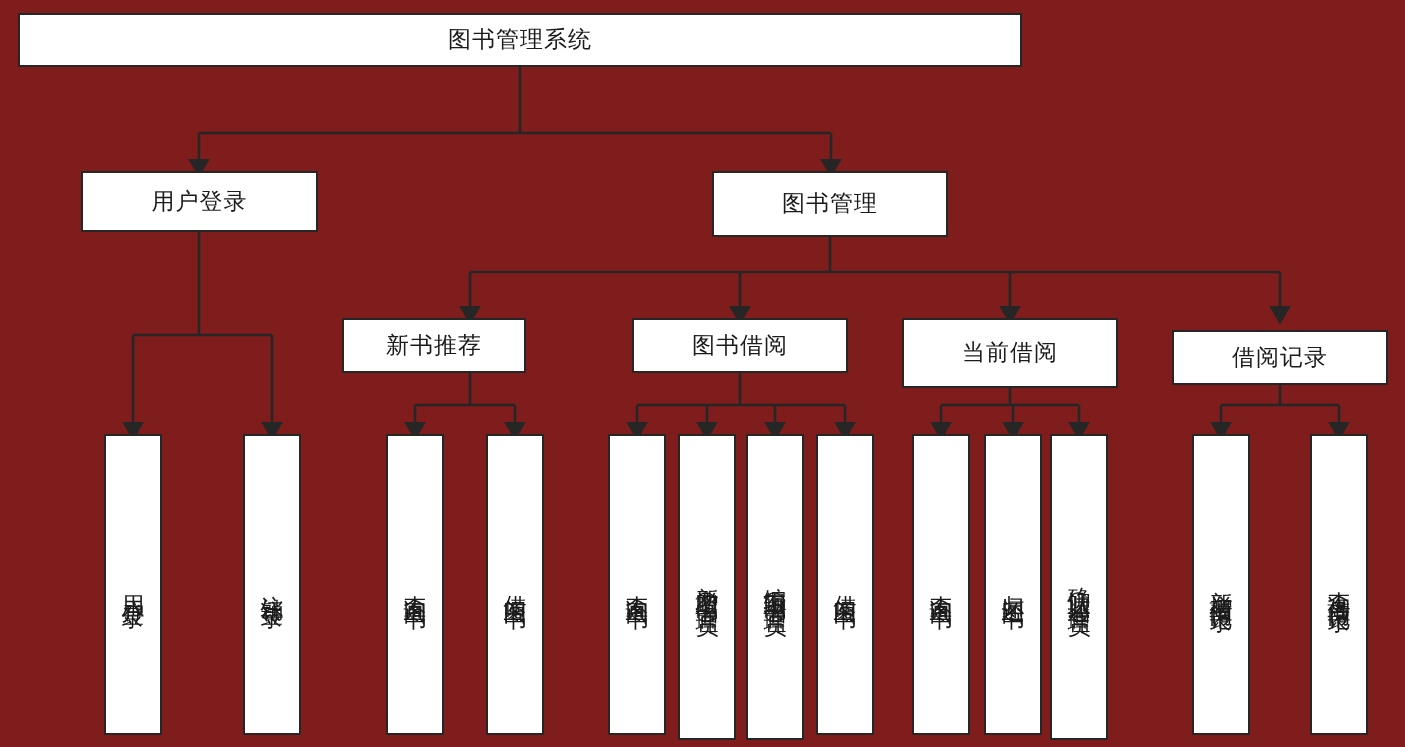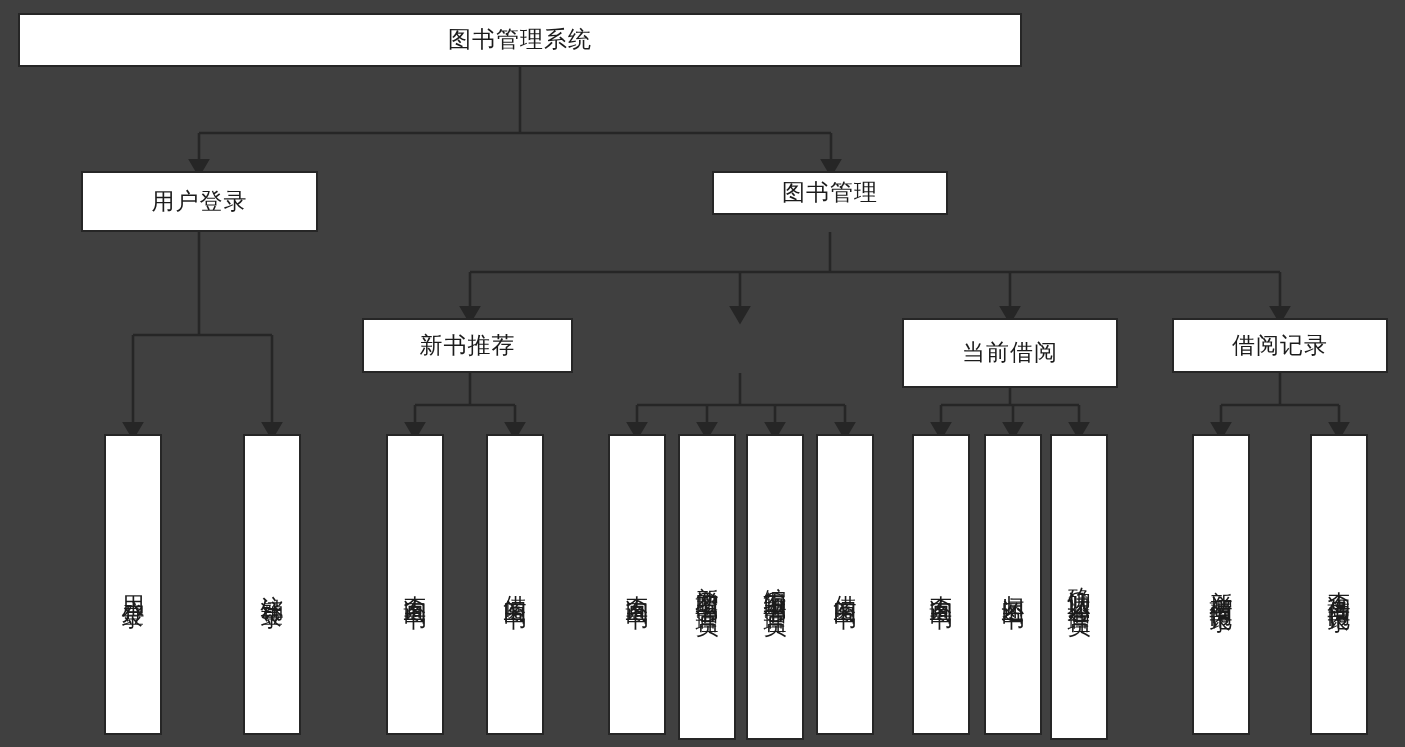--- a/index.html
+++ b/index.html
@@ -8,21 +8,21 @@
     padding: 0;
     background: #ffffff;
   }
   body {
     font-family: "DejaVu Sans", "Liberation Sans", sans-serif;
   }
   #canvas {
     position: relative;
     width: 1405px;
     height: 747px;
-    background: #404040;
+    background: #7f1d1d;
     overflow: hidden;
   }
   #wires {
     position: absolute;
     left: 0;
     top: 0;
     width: 1405px;
     height: 747px;
     pointer-events: none;
   }
@@ -118,31 +118,34 @@
     </g>
   </svg>
 
   <div class="node h" style="left:18px; top:13px; width:1004px; height:54px;">
     <span>图书管理系统</span>
   </div>
 
   <div class="node h" style="left:81px; top:171px; width:237px; height:61px;">
     <span>用户登录</span>
   </div>
-  <div class="node h" style="left:712px; top:171px; width:236px; height:44px;">
+  <div class="node h" style="left:712px; top:171px; width:236px; height:66px;">
     <span>图书管理</span>
   </div>
 
-  <div class="node h" style="left:362px; top:318px; width:211px; height:55px;font-family:Liberation Serif, serif;">
+  <div class="node h" style="left:342px; top:318px; width:184px; height:55px;font-family:Liberation Serif, serif;">
     <span>新书推荐</span>
+  </div>
+  <div class="node h" style="left:632px; top:318px; width:216px; height:55px;">
+    <span>图书借阅</span>
   </div>
   <div class="node h" style="left:902px; top:318px; width:216px; height:70px;">
     <span>当前借阅</span>
   </div>
-  <div class="node h" style="left:1172px; top:318px; width:216px; height:55px;">
+  <div class="node h" style="left:1172px; top:330px; width:216px; height:55px;">
     <span>借阅记录</span>
   </div>
 
   <div class="node v" style="left:104px; top:434px; width:58px; height:301px;">
     <span class="vtext">用户登录</span>
   </div>
   <div class="node v" style="left:243px; top:434px; width:58px; height:301px;">
     <span class="vtext">注销登录</span>
   </div>
 

